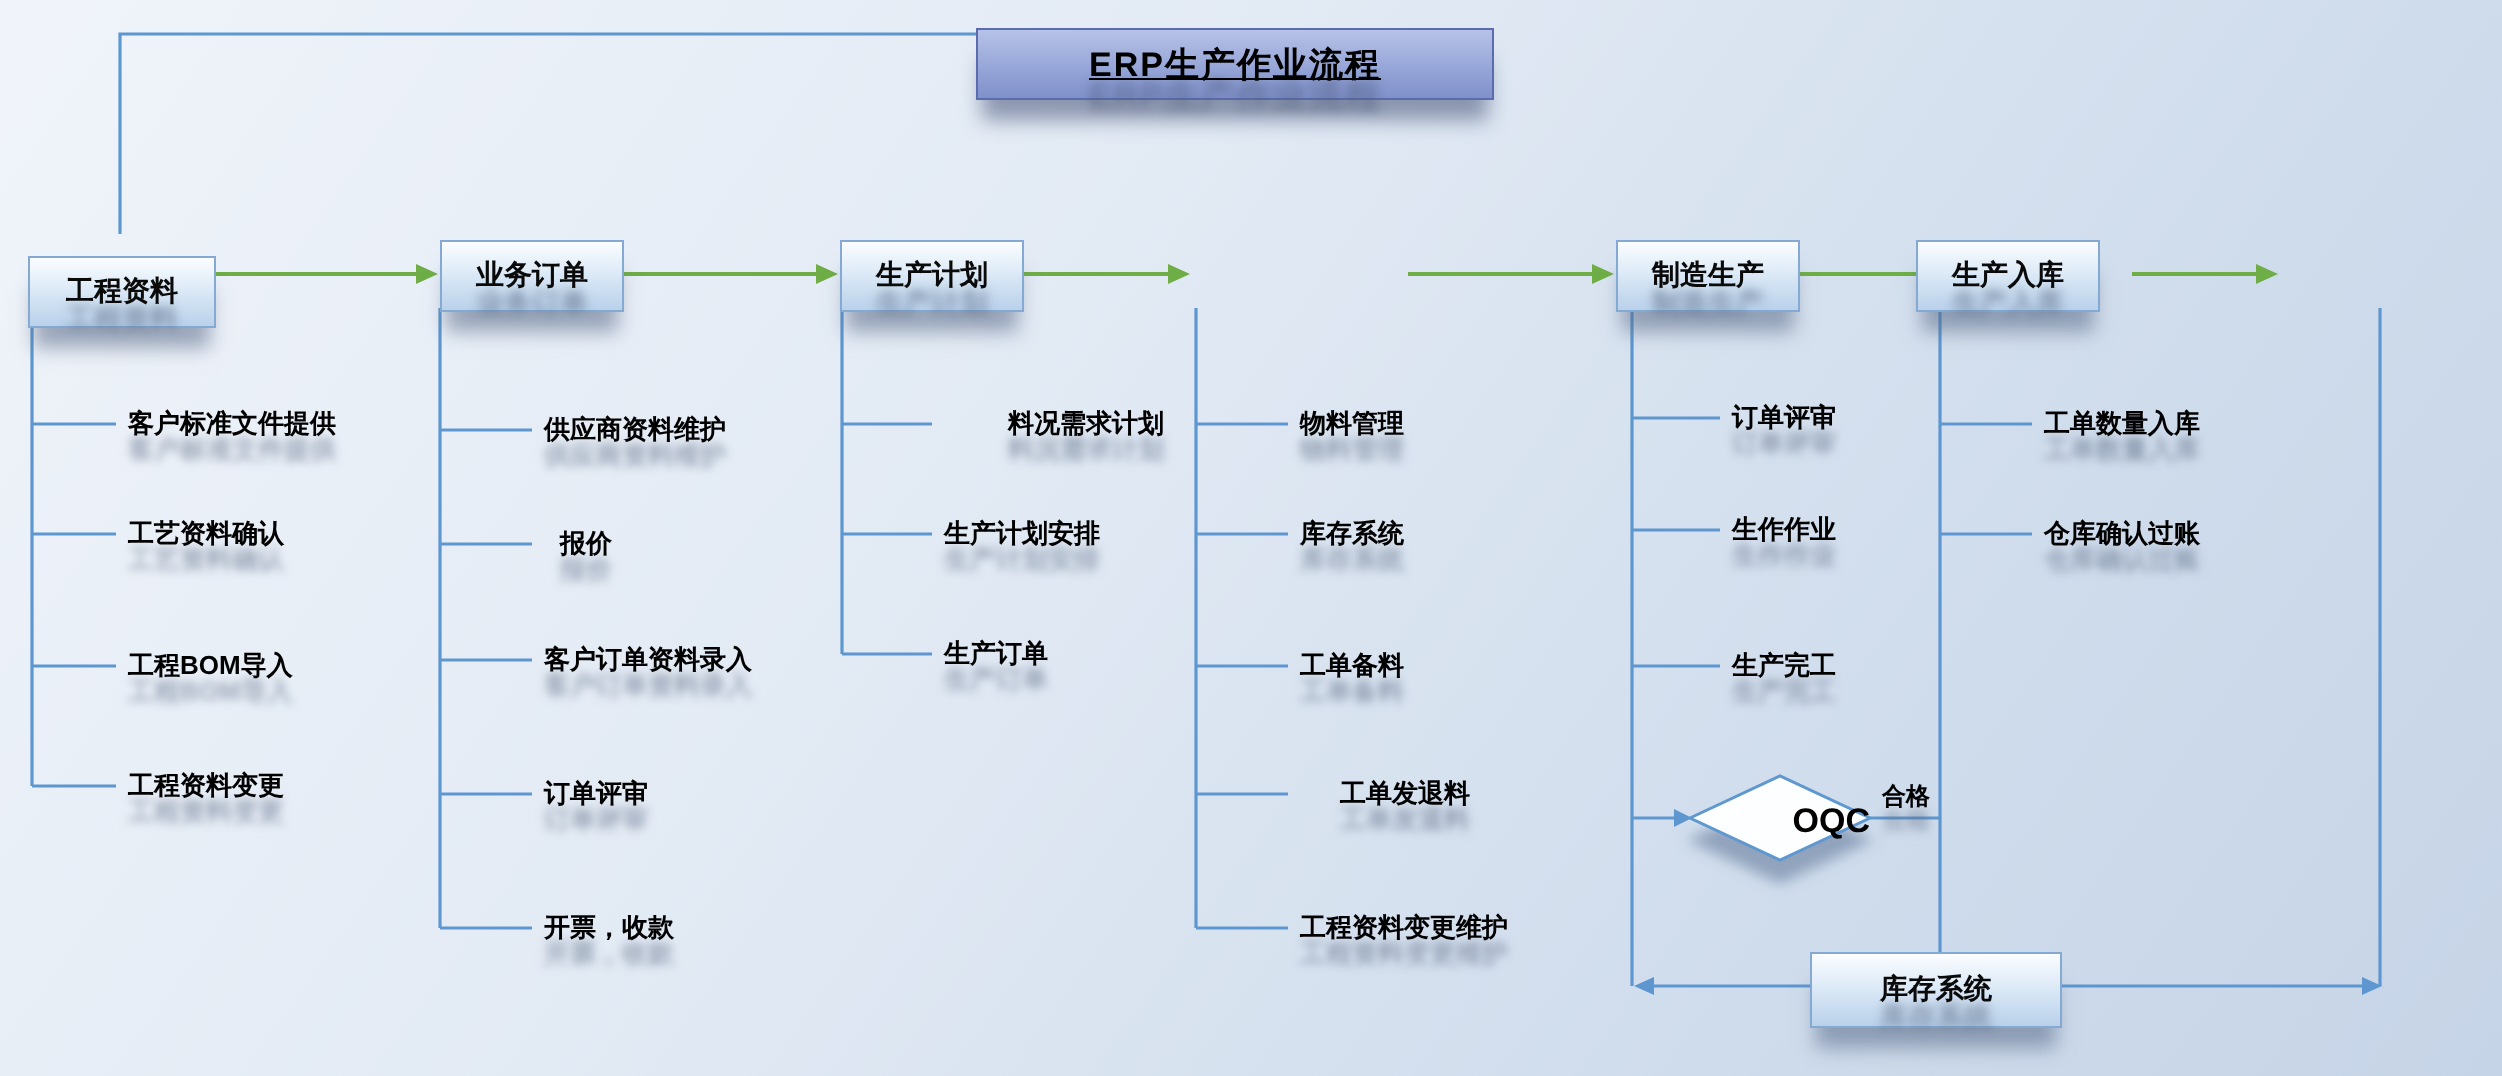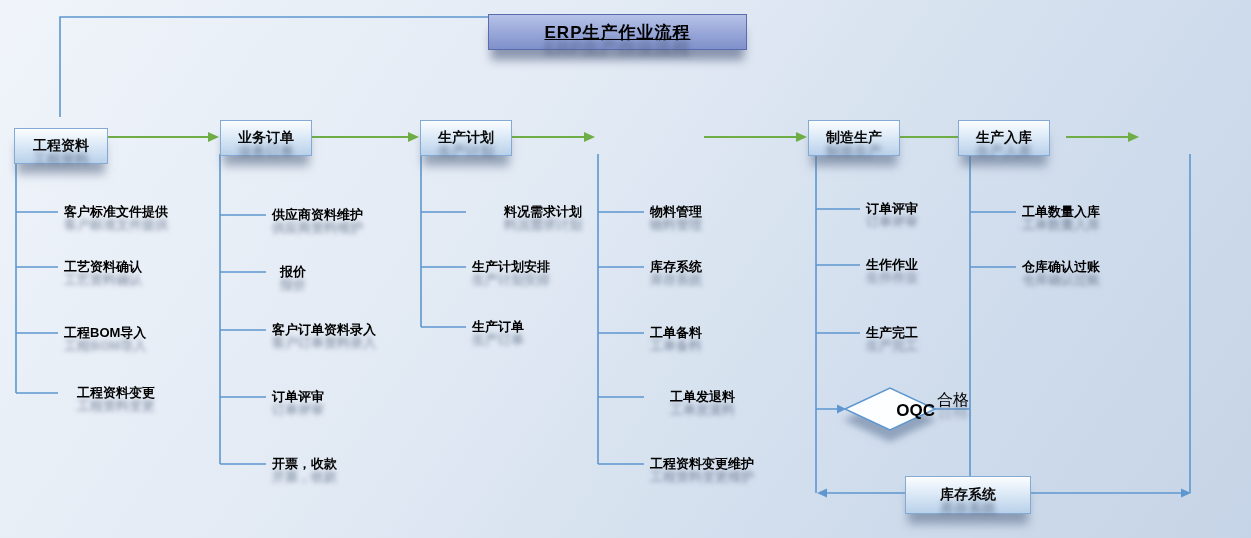--- a/index.html
+++ b/index.html
@@ -37,21 +37,21 @@
     text-shadow:0 13px 4px rgba(95,110,135,0.55);
     white-space:nowrap;line-height:18px;
   }
   .decision-label{
     position:absolute;
     font-size:17px;font-weight:bold;color:#000;
     text-align:right;white-space:nowrap;
   }
   .edge-label{
     position:absolute;
-    font-size:16px;font-weight:normal;color:#000;
+    font-size:12px;font-weight:bold;color:#000;
     text-align:center;white-space:nowrap;
     text-shadow:0 12px 4px rgba(95,110,135,0.5);
   }
 </style>
 </head>
 <body>
 
 <div class="canvas">
 
   <svg class="layer" width="1251" height="538" viewBox="0 0 1251 538">
@@ -103,21 +103,21 @@
 
   <div class="stage-box" style="left:14px;top:128px;width:92px;height:34px;">工程资料</div>
   <div class="stage-box" style="left:220px;top:120px;width:90px;height:34px;">业务订单</div>
   <div class="stage-box" style="left:420px;top:120px;width:90px;height:34px;">生产计划</div>
   <div class="stage-box" style="left:808px;top:120px;width:90px;height:34px;">制造生产</div>
   <div class="stage-box" style="left:958px;top:120px;width:90px;height:34px;text-align:right;">生产入库</div>
 
   <div class="sub-item" style="left:64px;top:203px;">客户标准文件提供</div>
   <div class="sub-item" style="left:64px;top:258px;">工艺资料确认</div>
   <div class="sub-item" style="left:64px;top:324px;">工程BOM导入</div>
-  <div class="sub-item" style="left:77px;top:384px;text-align:center;">工程资料变更</div>
+  <div class="sub-item" style="left:64px;top:384px;text-align:center;">工程资料变更</div>
 
   <div class="sub-item" style="left:272px;top:206px;">供应商资料维护</div>
   <div class="sub-item" style="left:280px;top:263px;">报价</div>
   <div class="sub-item" style="left:272px;top:321px;">客户订单资料录入</div>
   <div class="sub-item" style="left:272px;top:388px;">订单评审</div>
   <div class="sub-item" style="left:272px;top:455px;">开票，收款</div>
 
   <div class="sub-item" style="left:472px;top:203px;margin-left:32px;">料况需求计划</div>
   <div class="sub-item" style="left:472px;top:258px;">生产计划安排</div>
   <div class="sub-item" style="left:472px;top:318px;">生产订单</div>

